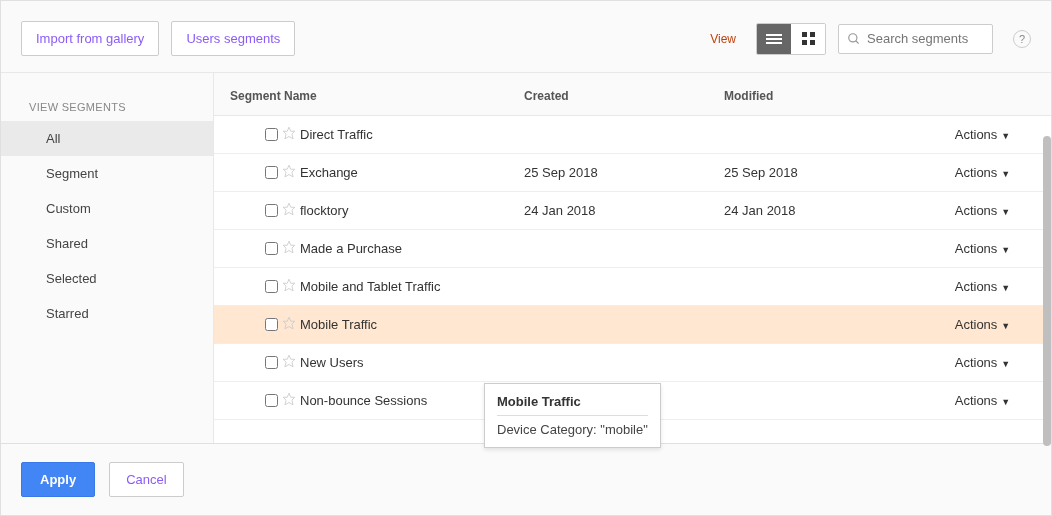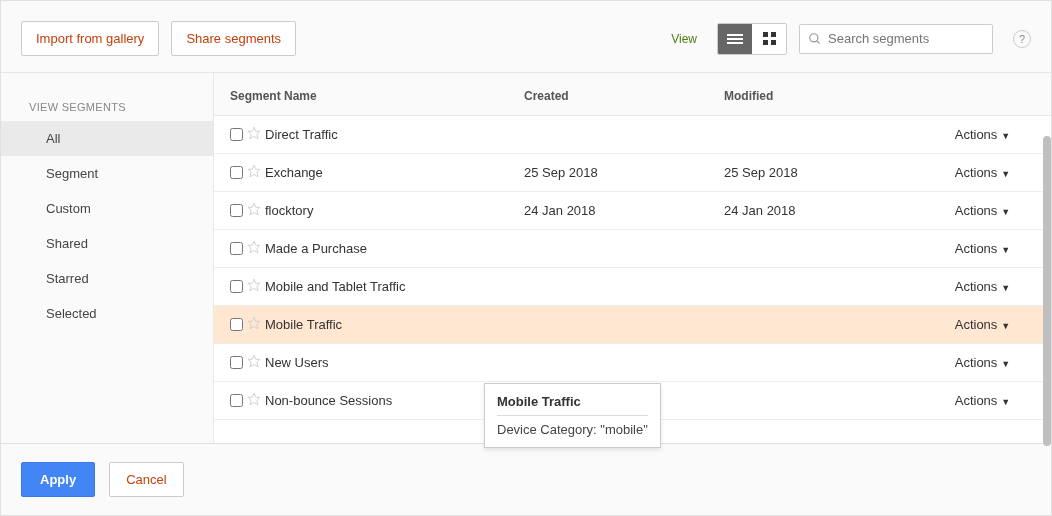--- a/index.html
+++ b/index.html
@@ -1,43 +1,43 @@
 <!DOCTYPE html>
 <html><head>
 <meta charset="utf-8">
 <style>
 * { box-sizing: border-box; margin: 0; padding: 0; }
 body { font-family: Arial, sans-serif; font-size: 13px; color: #333; background: #fff; }
 .container { width: 1052px; height: 516px; border: 1px solid #e0e0e0; background: #fafafa; position: relative; }
 .topbar { display: flex; align-items: center; padding: 20px 20px 16px 20px; gap: 12px; }
-.btn { display: inline-flex; align-items: center; justify-content: center; padding: 9px 14px; border: 1px solid #ccc; background: #fff; font-size: 13px; cursor: pointer; color: #c2410c; font-weight: 500; border-radius: 2px; }
+.btn { display: inline-flex; align-items: center; justify-content: center; padding: 9px 14px; border: 1px solid #ccc; background: #fff; font-size: 13px; cursor: pointer; color: #8b5cf6; font-weight: 500; border-radius: 2px; }
 .btn-primary { background: #f4511e; color: #fff; border: 1px solid #d84315; font-weight: bold; font-size: 12px; padding: 9px 10px; }
 .topbar .spacer { flex: 1; }
-.view-label { font-size: 12px; color: #4d7c0f; margin-right: 8px; }
+.view-label { font-size: 12px; color: #c2410c; margin-right: 8px; }
 .view-toggle { display: flex; border: 1px solid #ccc; border-radius: 2px; overflow: hidden; }
 .view-toggle .vt { width: 34px; height: 30px; display: flex; align-items: center; justify-content: center; cursor: pointer; background: #fff; }
 .view-toggle .vt.active { background: #666; }
-.search-box { display: flex; align-items: center; border: 1px solid #ccc; background: #fff; height: 30px; padding: 0 8px; width: 194px; border-radius: 2px; }
+.search-box { display: flex; align-items: center; border: 1px solid #ccc; background: #fff; height: 30px; padding: 0 8px; width: 155px; border-radius: 2px; }
 .search-box input { border: none; outline: none; font-size: 13px; width: 100%; color: #666; background: transparent; }
 .help-icon { width: 18px; height: 18px; border-radius: 50%; border: 1px solid #ccc; display: flex; align-items: center; justify-content: center; font-size: 11px; color: #888; margin-left: 8px; cursor: pointer; }
 .content { display: flex; height: 388px; border-top: 1px solid #e8e8e8; }
 .sidebar { width: 212px; background: #fafafa; padding-top: 28px; }
 .sidebar-title { font-size: 11px; color: #888; padding: 0 16px 8px 28px; letter-spacing: 0.3px; }
 .sidebar-item { padding: 10px 16px 10px 45px; font-size: 13px; color: #444; cursor: pointer; }
 .sidebar-item.active { background: #eaeaea; }
 .main { flex: 1; background: #fff; border-left: 1px solid #e8e8e8; overflow: hidden; position: relative; }
 .tbl { width: 100%; border-collapse: collapse; }
 .tbl thead th { text-align: left; font-size: 12px; font-weight: bold; color: #555; padding: 16px 10px 12px 10px; border-bottom: 1px solid #e8e8e8; background: #fafafa; }
 .tbl thead th:first-child { padding-left: 16px; width: 300px; }
 .tbl thead th.col-created { width: 200px; }
 .tbl thead th.col-modified { width: 200px; }
 .tbl tbody td { padding: 10px 10px; border-bottom: 1px solid #eee; font-size: 13px; color: #333; vertical-align: middle; }
 .tbl tbody td:first-child { padding-left: 16px; }
 .tbl tbody tr.highlighted { background: #ffe7d1; }
-.name-cell { display: flex; align-items: center; gap: 4px; }
+.name-cell { display: flex; align-items: center; gap: 4px; margin-left: 35px; }
 .star { width: 14px; height: 14px; color: #ccc; cursor: pointer; }
 .chk { width: 13px; height: 13px; }
 .actions-cell { text-align: center; padding-right: 28px; color: #888; font-size: 12px; cursor: pointer; white-space: nowrap; }
 .actions-cell .caret { margin-left: 4px; font-size: 9px; }
 .footer { position: absolute; bottom: 0; left: 0; right: 0; padding: 18px 20px; border-top: 1px solid #e0e0e0; background: #fafafa; display: flex; gap: 14px; }
 .btn-apply { background: #4285f4; color: #fff; border: 1px solid #3b78e7; font-weight: bold; padding: 9px 18px; border-radius: 2px; }
 .btn-cancel { background: #fff; border: 1px solid #ccc; padding: 7px 16px; border-radius: 2px; }
 .tooltip { position: absolute; left: 270px; top: 310px; background: #fff; border: 1px solid #ccc; padding: 10px 12px; font-size: 13px; box-shadow: 0 2px 4px rgba(0,0,0,0.1); min-width: 160px; z-index: 10; }
 .tooltip .tt-title { font-weight: bold; padding-bottom: 6px; margin-bottom: 6px; border-bottom: 1px solid #ddd; }
 .tooltip .tt-body { color: #444; }
@@ -48,21 +48,21 @@
 .grid-icon span { width: 5px; height: 5px; background: #333; }
 .search-svg { width: 14px; height: 14px; margin-right: 6px; flex-shrink: 0; }
 </style>
 </head>
 <body>
 
 <div class="container">
 
   <div class="topbar">
     <button class="btn">Import from gallery</button>
-    <button class="btn">Share segments</button>
+    <button class="btn">Users segments</button>
     <div class="spacer"></div>
     <span class="view-label">View</span>
     <div class="view-toggle">
       <div class="vt active">
         <span class="lines-icon">
             <span></span>
             <span></span>
             <span></span>
           </span>
       </div>
@@ -85,22 +85,22 @@
     <div class="help-icon">?</div>
   </div>
 
   <div class="content">
     <div class="sidebar">
       <div class="sidebar-title">VIEW SEGMENTS</div>
       <div class="sidebar-item active">All</div>
       <div class="sidebar-item">Segment</div>
       <div class="sidebar-item">Custom</div>
       <div class="sidebar-item">Shared</div>
+      <div class="sidebar-item">Selected</div>
       <div class="sidebar-item">Starred</div>
-      <div class="sidebar-item">Selected</div>
     </div>
 
     <div class="main">
       <table class="tbl">
         <thead>
           <tr>
             <th>Segment Name</th>
             <th class="col-created">Created</th>
             <th class="col-modified">Modified</th>
             <th></th>

